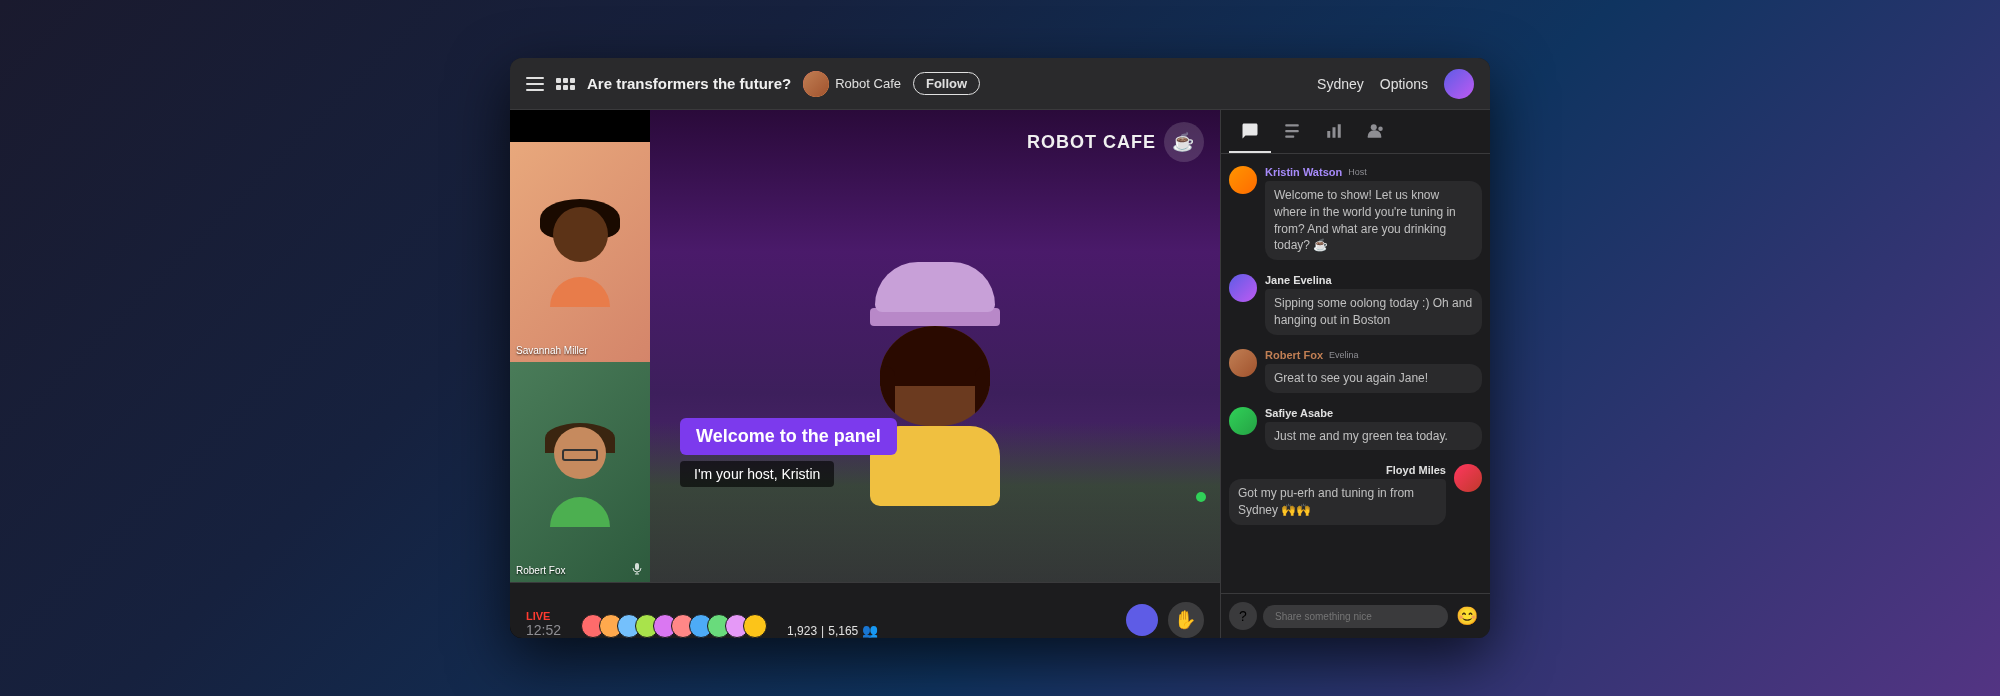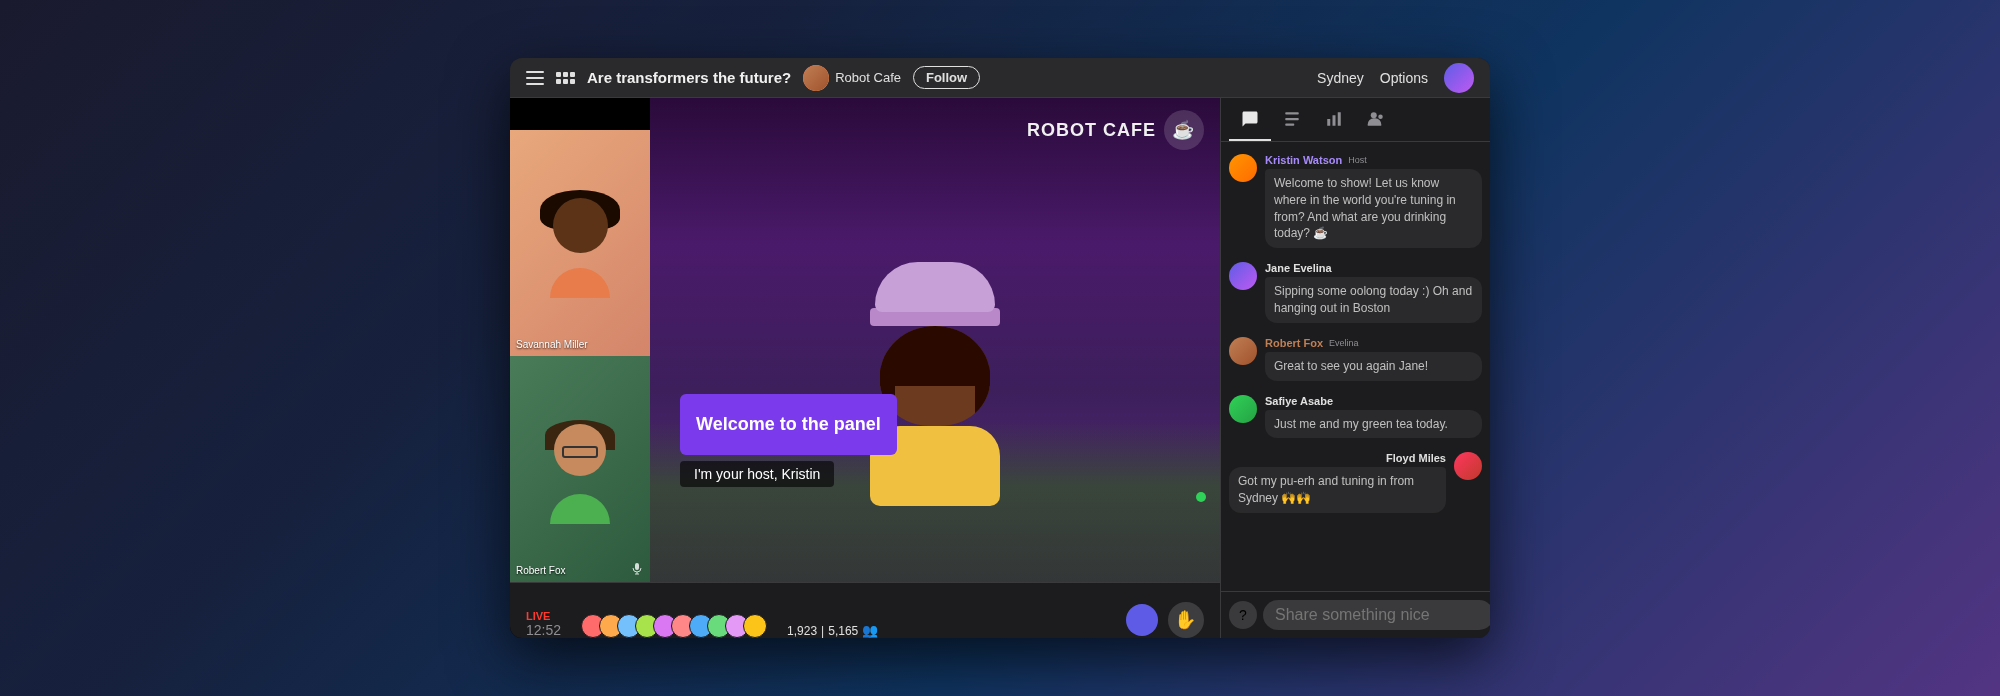--- a/index.html
+++ b/index.html
@@ -21,21 +21,21 @@
       border-radius: 12px;
       display: flex;
       flex-direction: column;
       overflow: hidden;
       box-shadow: 0 20px 60px rgba(0,0,0,0.7);
       position: relative;
     }
 
     
     .top-bar {
-      height: 40px;
+      height: 52px;
       background: #2a2a2c;
       display: flex;
       align-items: center;
       padding: 0 16px;
       flex-shrink: 0;
       border-bottom: 1px solid #3a3a3c;
     }
 
     .top-bar-left {
       display: flex;
@@ -426,21 +426,21 @@
       right: 30px;
       display: flex;
       flex-direction: column;
       gap: 6px;
     }
     .caption-title {
       background: #7c3aed;
       color: #fff;
       font-size: 18px;
       font-weight: 700;
-      padding: 20px 16px;
+      padding: 8px 16px;
       border-radius: 6px;
       display: inline-block;
       width: fit-content;
     }
     .caption-sub {
       background: rgba(0,0,0,0.6);
       color: #fff;
       font-size: 14px;
       padding: 5px 14px;
       border-radius: 4px;
@@ -656,21 +656,21 @@
       cursor: pointer;
       font-size: 14px;
     }
     .chat-input {
       flex: 1;
       background: #3a3a3c;
       border: none;
       border-radius: 16px;
       padding: 6px 12px;
       color: #8e8e93;
-      font-size: 16px;
+      font-size: 10px;
       outline: none;
     }
     .emoji-btn {
       width: 28px;
       height: 28px;
       display: flex;
       align-items: center;
       justify-content: center;
       cursor: pointer;
       font-size: 18px;

